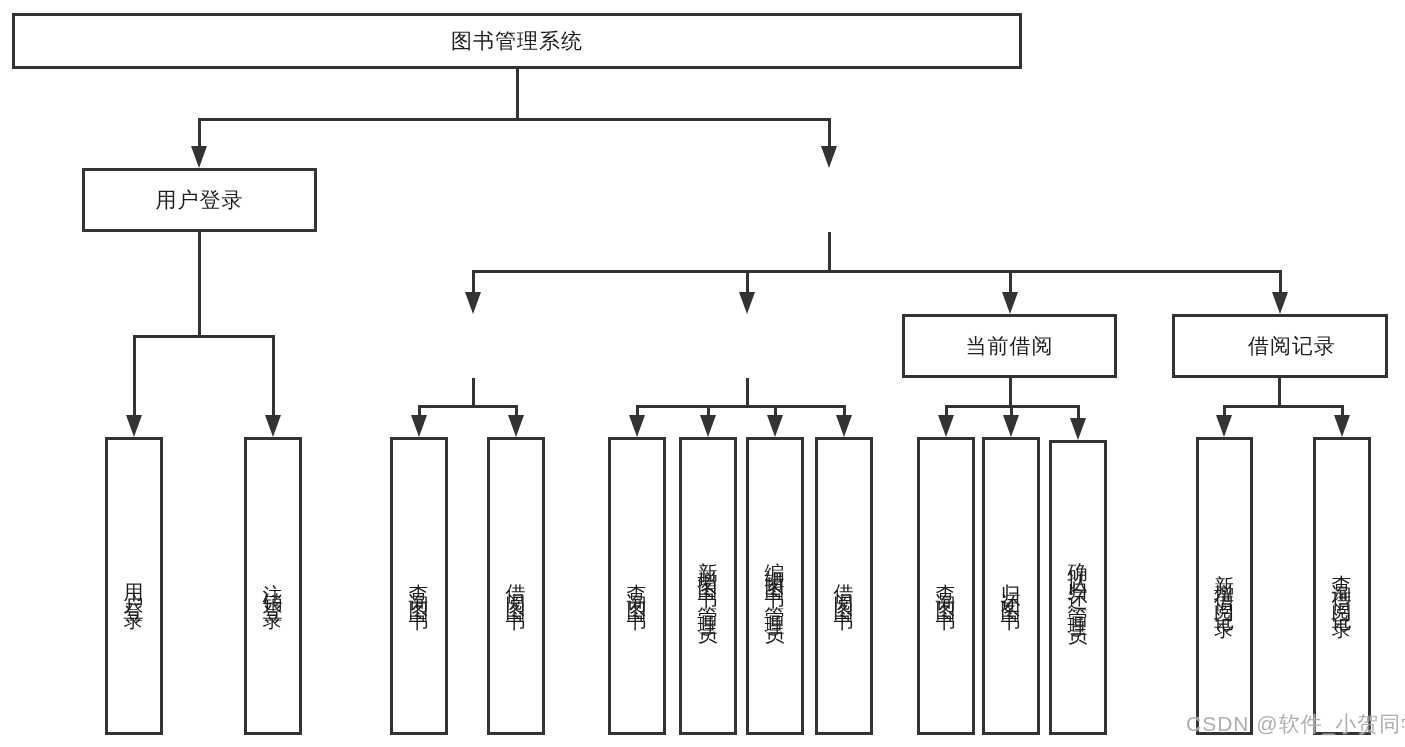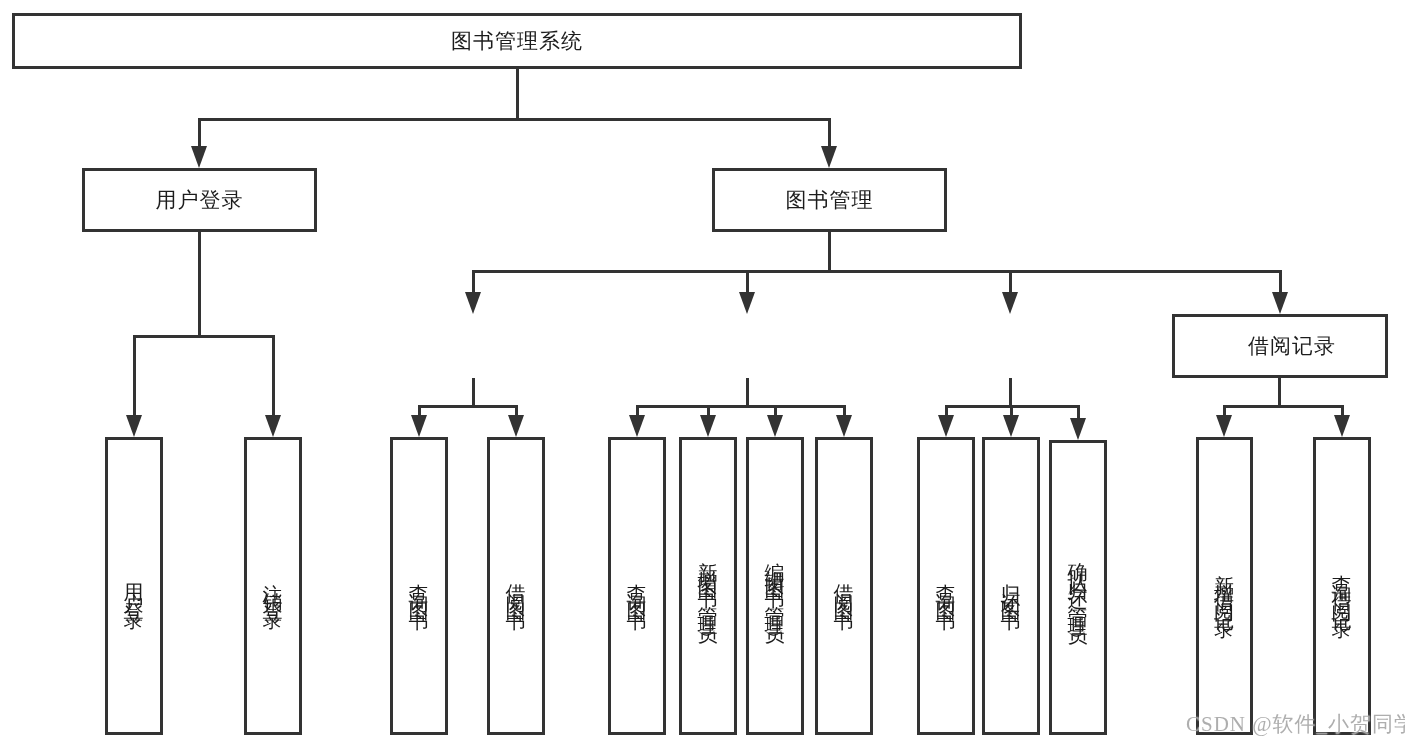--- a/index.html
+++ b/index.html
@@ -1,20 +1,20 @@
 <!DOCTYPE html>
 <html><head>
 <meta charset="utf-8">
 <style>
   html,body{margin:0;padding:0;background:#ffffff;}
   #canvas{
     position:relative;
     width:1405px;height:747px;
     background:#ffffff;
-    font-family:Liberation Serif, serif;
+    font-family:Liberation Sans, sans-serif;
     overflow:hidden;
   }
   .box{
     position:absolute;
     box-sizing:border-box;
     border:3px solid #333333;
     background:#ffffff;
     display:flex;align-items:center;justify-content:center;
     color:#1c1c1c;
     font-size:21px;
@@ -70,42 +70,42 @@
   <div class="vl" style="left:516px;top:69px;height:52px;"></div>
   <div class="hl" style="left:198px;top:118px;width:633px;"></div>
   <div class="vl" style="left:198px;top:118px;height:32px;"></div>
   <div class="arrow" style="left:191px;top:146px;"></div>
   <div class="vl" style="left:828px;top:118px;height:32px;"></div>
   <div class="arrow" style="left:821px;top:146px;"></div>
 
   <div class="box" style="left:82px;top:168px;width:235px;height:64px;">
     <span>用户登录</span>
   </div>
-  <div class="box" style="left:712px;top:168px;width:235px;height:64px;">
-    <span>图书管理</span>
-  </div>
 
   <div class="vl" style="left:198px;top:232px;height:105px;"></div>
   <div class="hl" style="left:133px;top:335px;width:142px;"></div>
   <div class="vl" style="left:133px;top:335px;height:84px;"></div>
   <div class="arrow" style="left:126px;top:415px;"></div>
   <div class="vl" style="left:272px;top:335px;height:84px;"></div>
   <div class="arrow" style="left:265px;top:415px;"></div>
 
   <div class="vl" style="left:828px;top:232px;height:41px;"></div>
   <div class="hl" style="left:472px;top:270px;width:810px;"></div>
   <div class="vl" style="left:472px;top:270px;height:26px;"></div>
   <div class="arrow" style="left:465px;top:292px;"></div>
   <div class="vl" style="left:746px;top:270px;height:26px;"></div>
   <div class="arrow" style="left:739px;top:292px;"></div>
   <div class="vl" style="left:1009px;top:270px;height:26px;"></div>
   <div class="arrow" style="left:1002px;top:292px;"></div>
   <div class="vl" style="left:1279px;top:270px;height:26px;"></div>
   <div class="arrow" style="left:1272px;top:292px;"></div>
 
+  <div class="box" style="left:902px;top:314px;width:215px;height:64px;">
+    <span>当前借阅</span>
+  </div>
   <div class="box" style="left:1172px;top:314px;width:216px;height:64px;padding-left:24px;">
     <span>借阅记录</span>
   </div>
 
   <div class="vl" style="left:472px;top:378px;height:29px;"></div>
   <div class="hl" style="left:418px;top:405px;width:100px;"></div>
   <div class="vl" style="left:418px;top:405px;height:14px;"></div>
   <div class="arrow" style="left:411px;top:415px;"></div>
   <div class="vl" style="left:515px;top:405px;height:14px;"></div>
   <div class="arrow" style="left:508px;top:415px;"></div>

